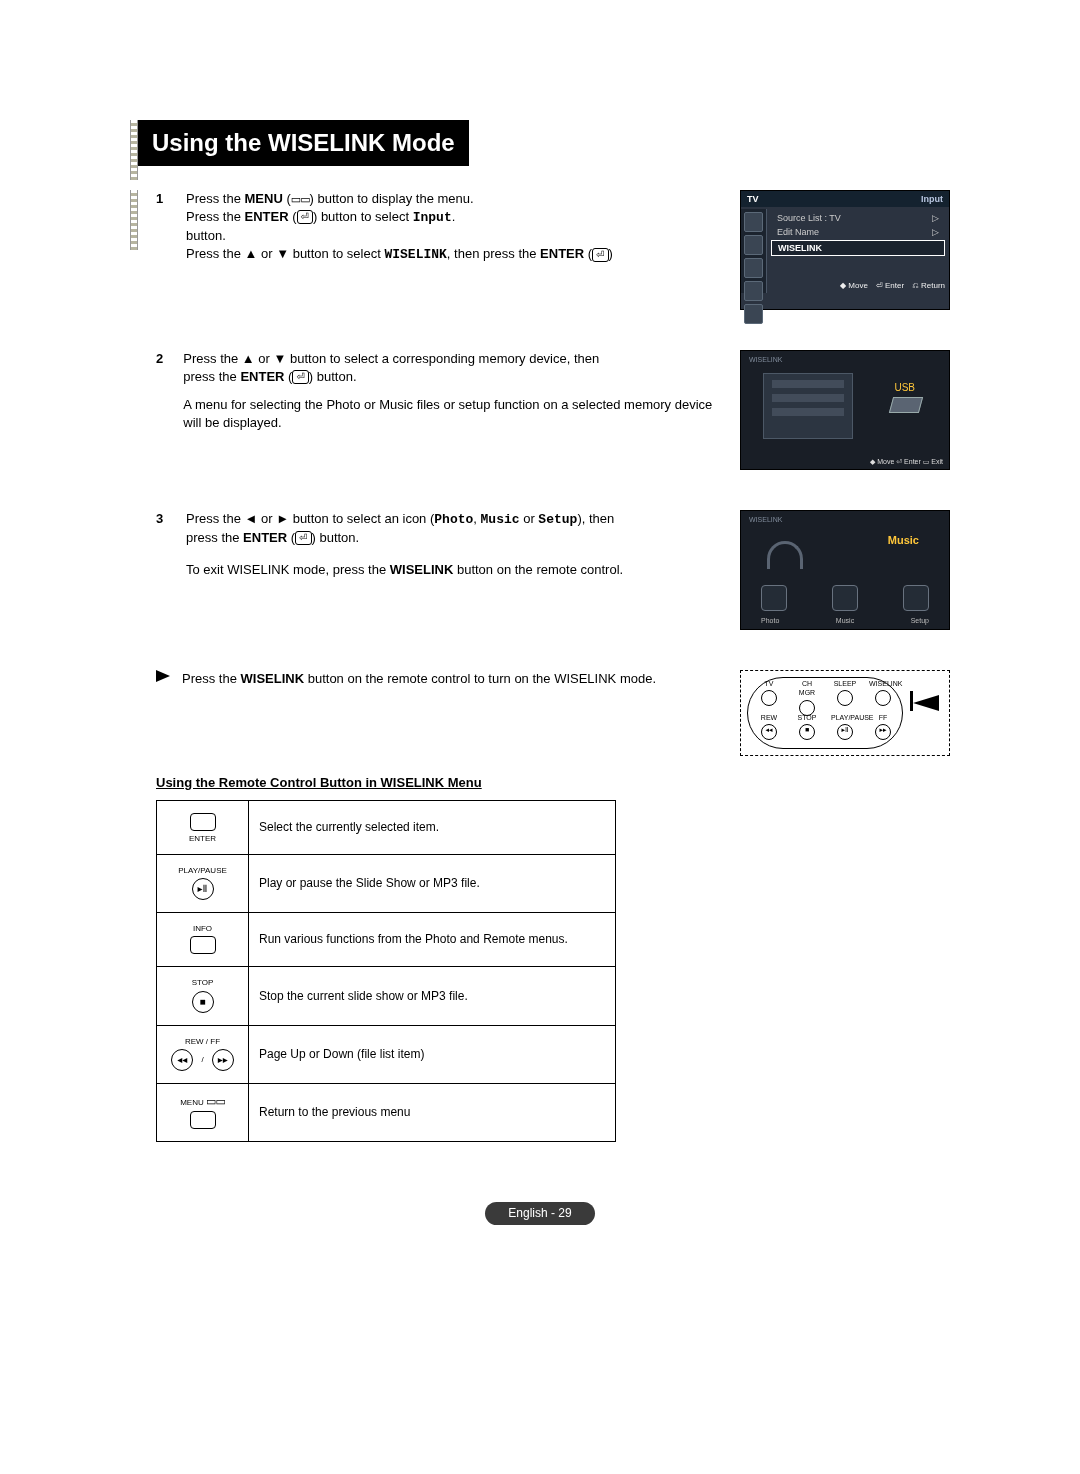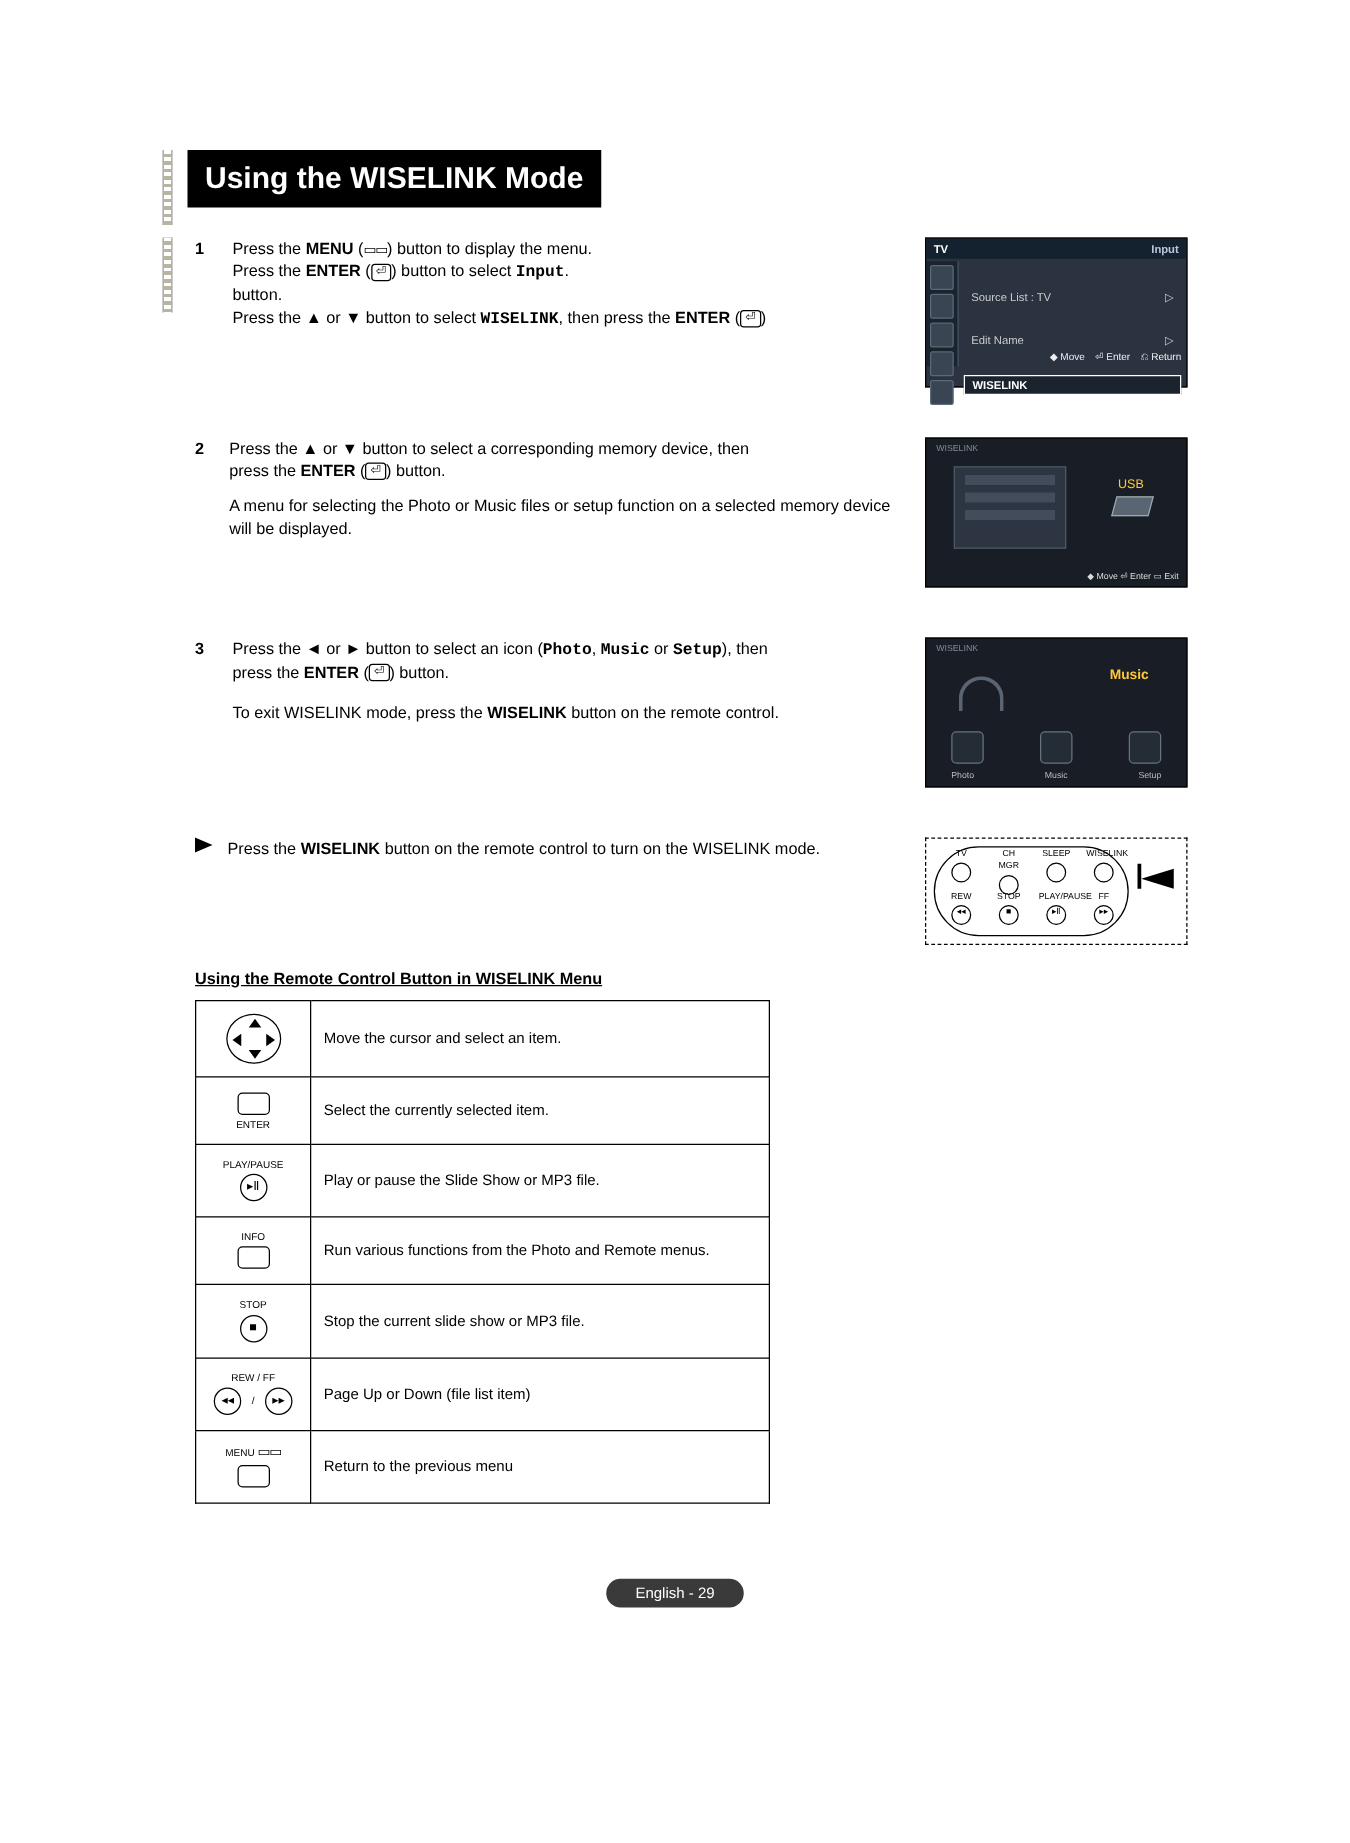--- a/index.html
+++ b/index.html
@@ -41,21 +41,21 @@
   .fake-tv .tv-top { background:#14222f; padding:2px 6px; font-weight:bold;}
   .fake-tv .tv-top .right { float:right; color:#b8c6e0;}
   .fake-tv .iconcol {
     position:absolute; left:0; top:18px; width:26px; bottom:16px;
     background:#1b232e; border-right:1px solid #4a5666;
   }
   .fake-tv .iconcol div{height:20px;margin:3px;background:#3a4553;border:1px solid #5b6978;border-radius:2px;}
   .fake-tv .menu {
     position:absolute; left:30px; right:4px; top:20px; font-size:9px;
   }
-  .fake-tv .menu .row{padding:1px 6px; color:#ccc;margin-top:20px;}
+  .fake-tv .menu .row{padding:1px 6px; color:#ccc;}
   .fake-tv .menu .row.sel{border:1px solid #fff; background:#1b232e; color:#fff; font-weight:bold;}
   .fake-tv .menu .row .rarr{float:right;}
   .fake-tv .hints{
     position:absolute; bottom:17px; left:30px; right:4px; font-size:8px; color:#eee; text-align:right;
   }
   .fake-tv .hints span{margin-left:6px;}
   .fake-tv.dark {background:#191e26;}
   .fake-tv.dark .panel{
     position:absolute; left:22px; top:22px; width:90px; height:66px;
     background:#2c3541; border:1px solid #4c5866;
@@ -130,21 +130,21 @@
     background:#3a3a3a; color:#fff; font-size:12px; border-radius:12px; padding:3px 0;
   }
   .mono{font-family:"Courier New",monospace;font-weight:bold;}
   .enter-glyph{display:inline-block;border:1px solid #000;border-radius:3px;padding:0 3px;font-size:10px;line-height:12px;vertical-align:middle;}
   .sq{font-size:11px;letter-spacing:-1px}
   .row-lead{display:flex;gap:12px;align-items:flex-start;margin-bottom:6px;}
 </style>
 </head>
 <body>
 
-<div style="display:flex;gap:12px;align-items:stretch;margin-bottom:10px;">
+<div style="display:flex;gap:0;align-items:stretch;margin-bottom:10px;">
   <div class="decor-bar" style="height:auto;"></div>
   <div class="title-bar">Using the WISELINK Mode</div>
 </div>
 
 <div style="display:flex;gap:18px;">
   <div class="decor-bar" style="height:60px;"></div>
   <div style="flex:1;">
 
     <div class="step-row">
       <div class="step-text">
@@ -280,31 +280,20 @@
           <div class="stick"></div>
           <div class="arrow"></div>
         </div>
       </div>
     </div>
 
     <div class="subheading">Using the Remote Control Button in WISELINK Menu</div>
     <table class="ops">
       <tbody>
       <tr>
-        <td class="bcell">
-              <div class="dpad">
-                <span class="u"></span>
-                <span class="d"></span>
-                <span class="l"></span>
-                <span class="r"></span>
-              </div>
-            </td>
-        <td>Move the cursor and select an item.</td>
-      </tr>
-      <tr>
         <td class="bcell"><span class="btn-rect"></span><span>ENTER</span></td>
         <td>Select the currently selected item.</td>
       </tr>
       <tr>
         <td class="bcell"><span>PLAY/PAUSE</span><div class="btn-round">▸Ⅱ</div></td>
         <td>Play or pause the Slide Show or MP3 file.</td>
       </tr>
       <tr>
         <td class="bcell"><span>INFO</span><span class="btn-rect"></span></td>
         <td>Run various functions from the Photo and Remote menus.</td>

